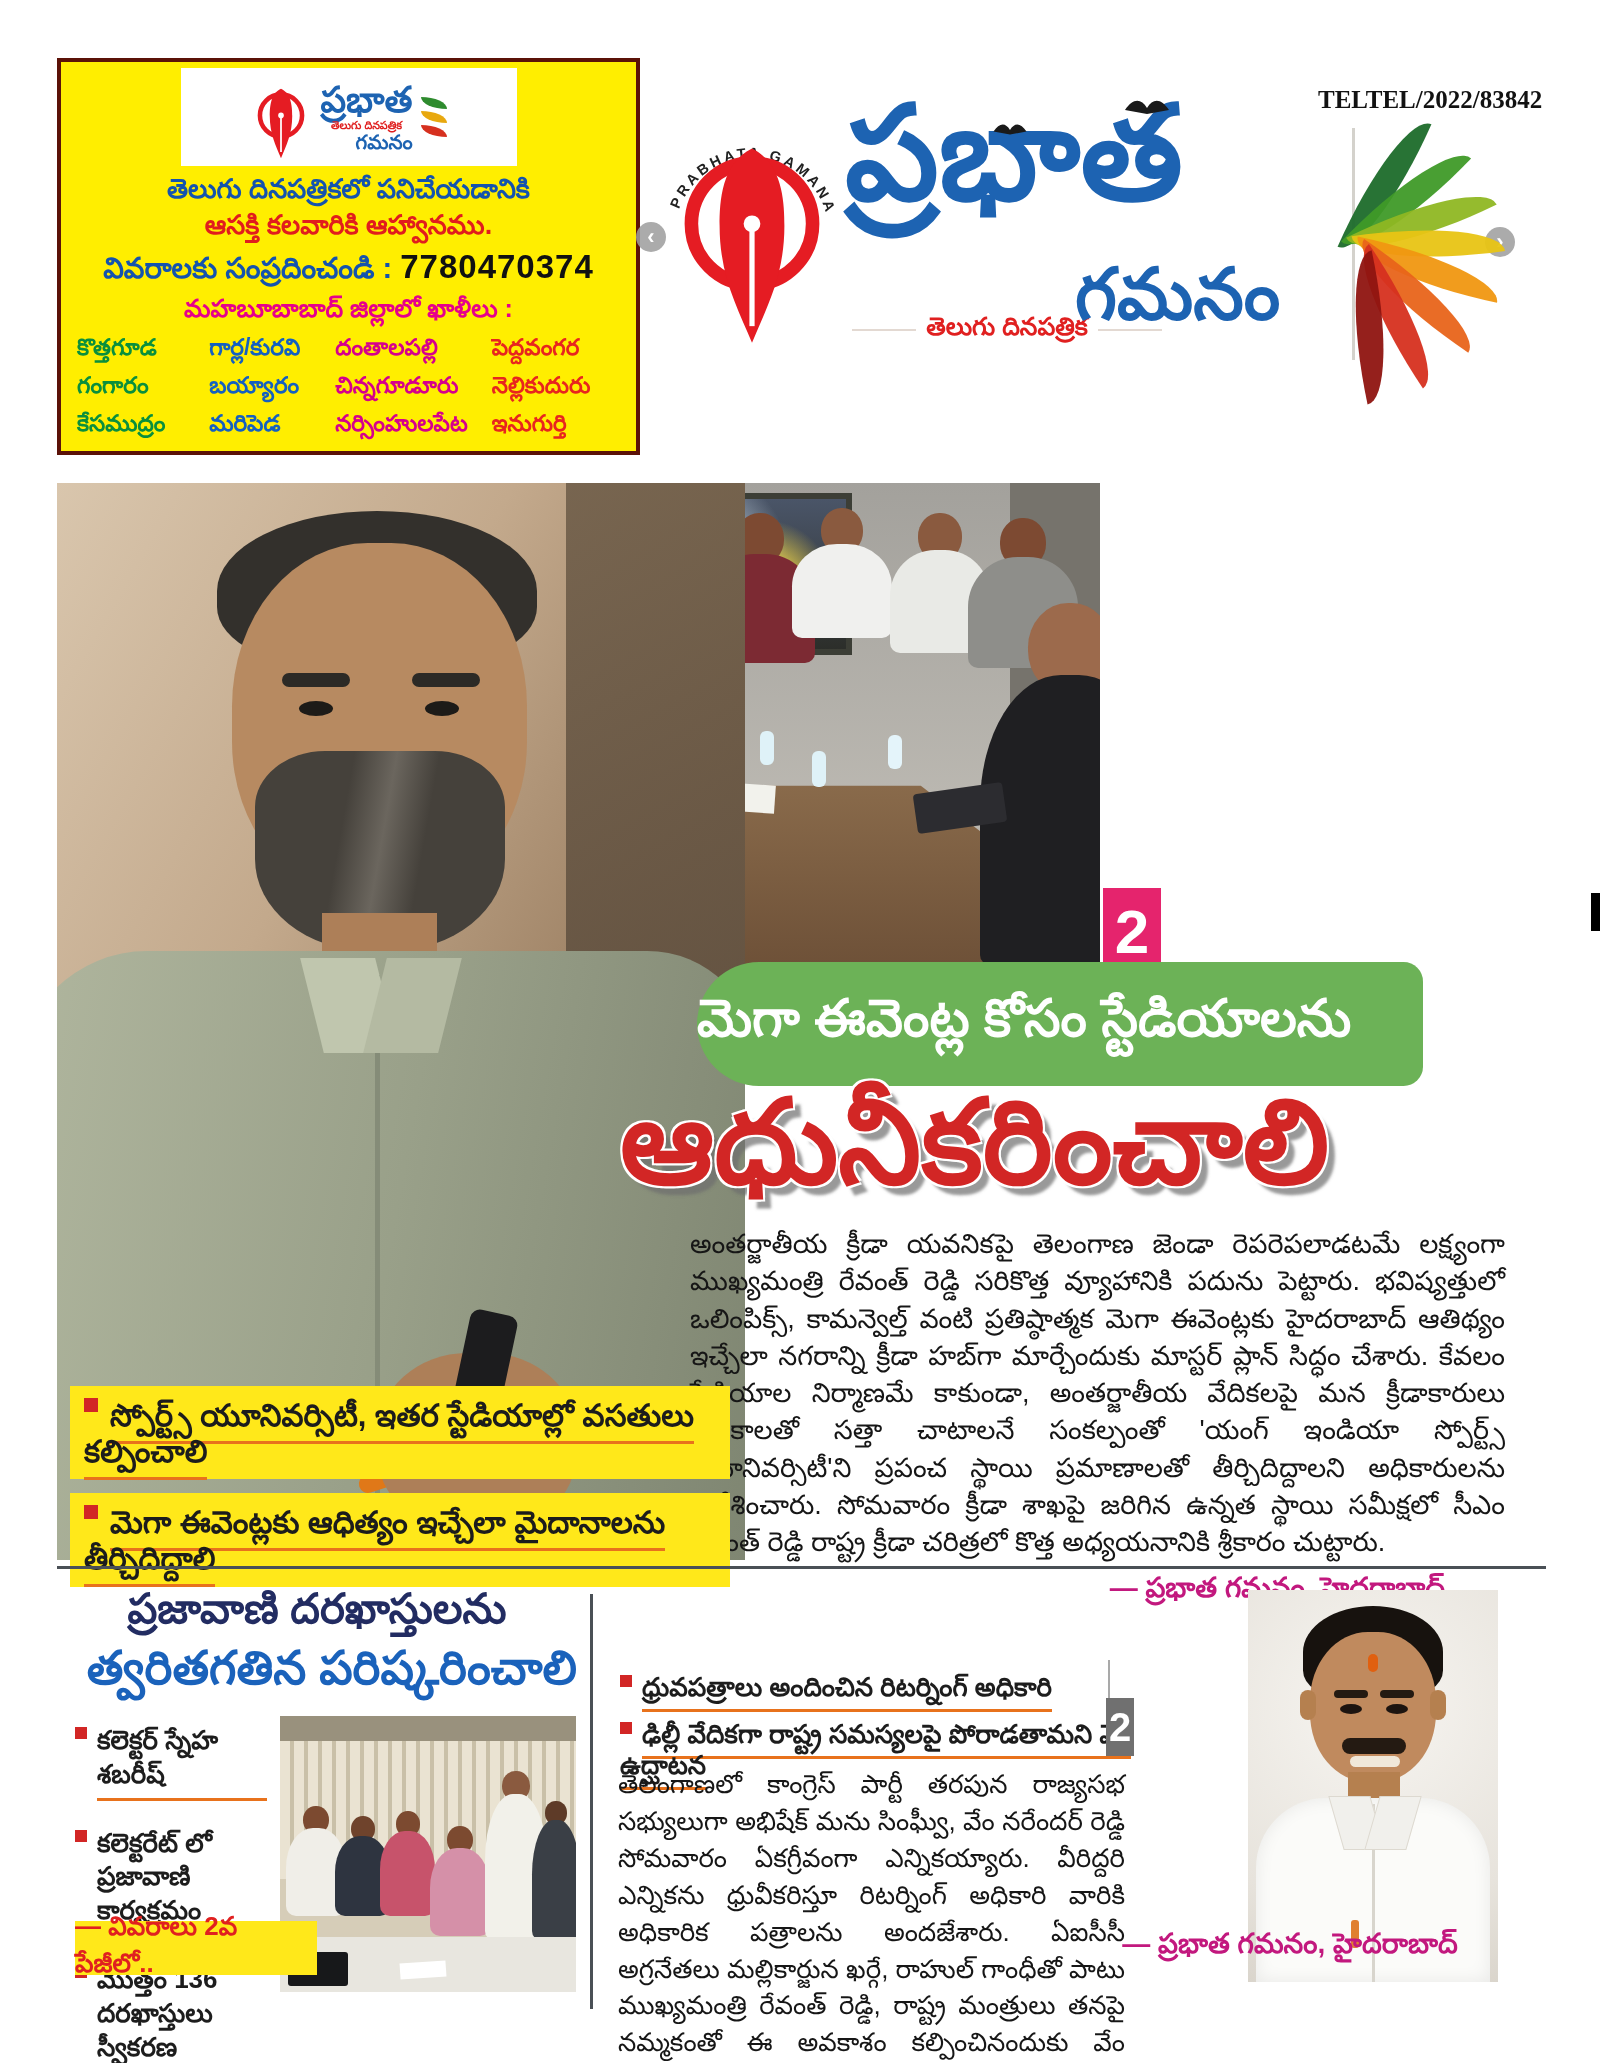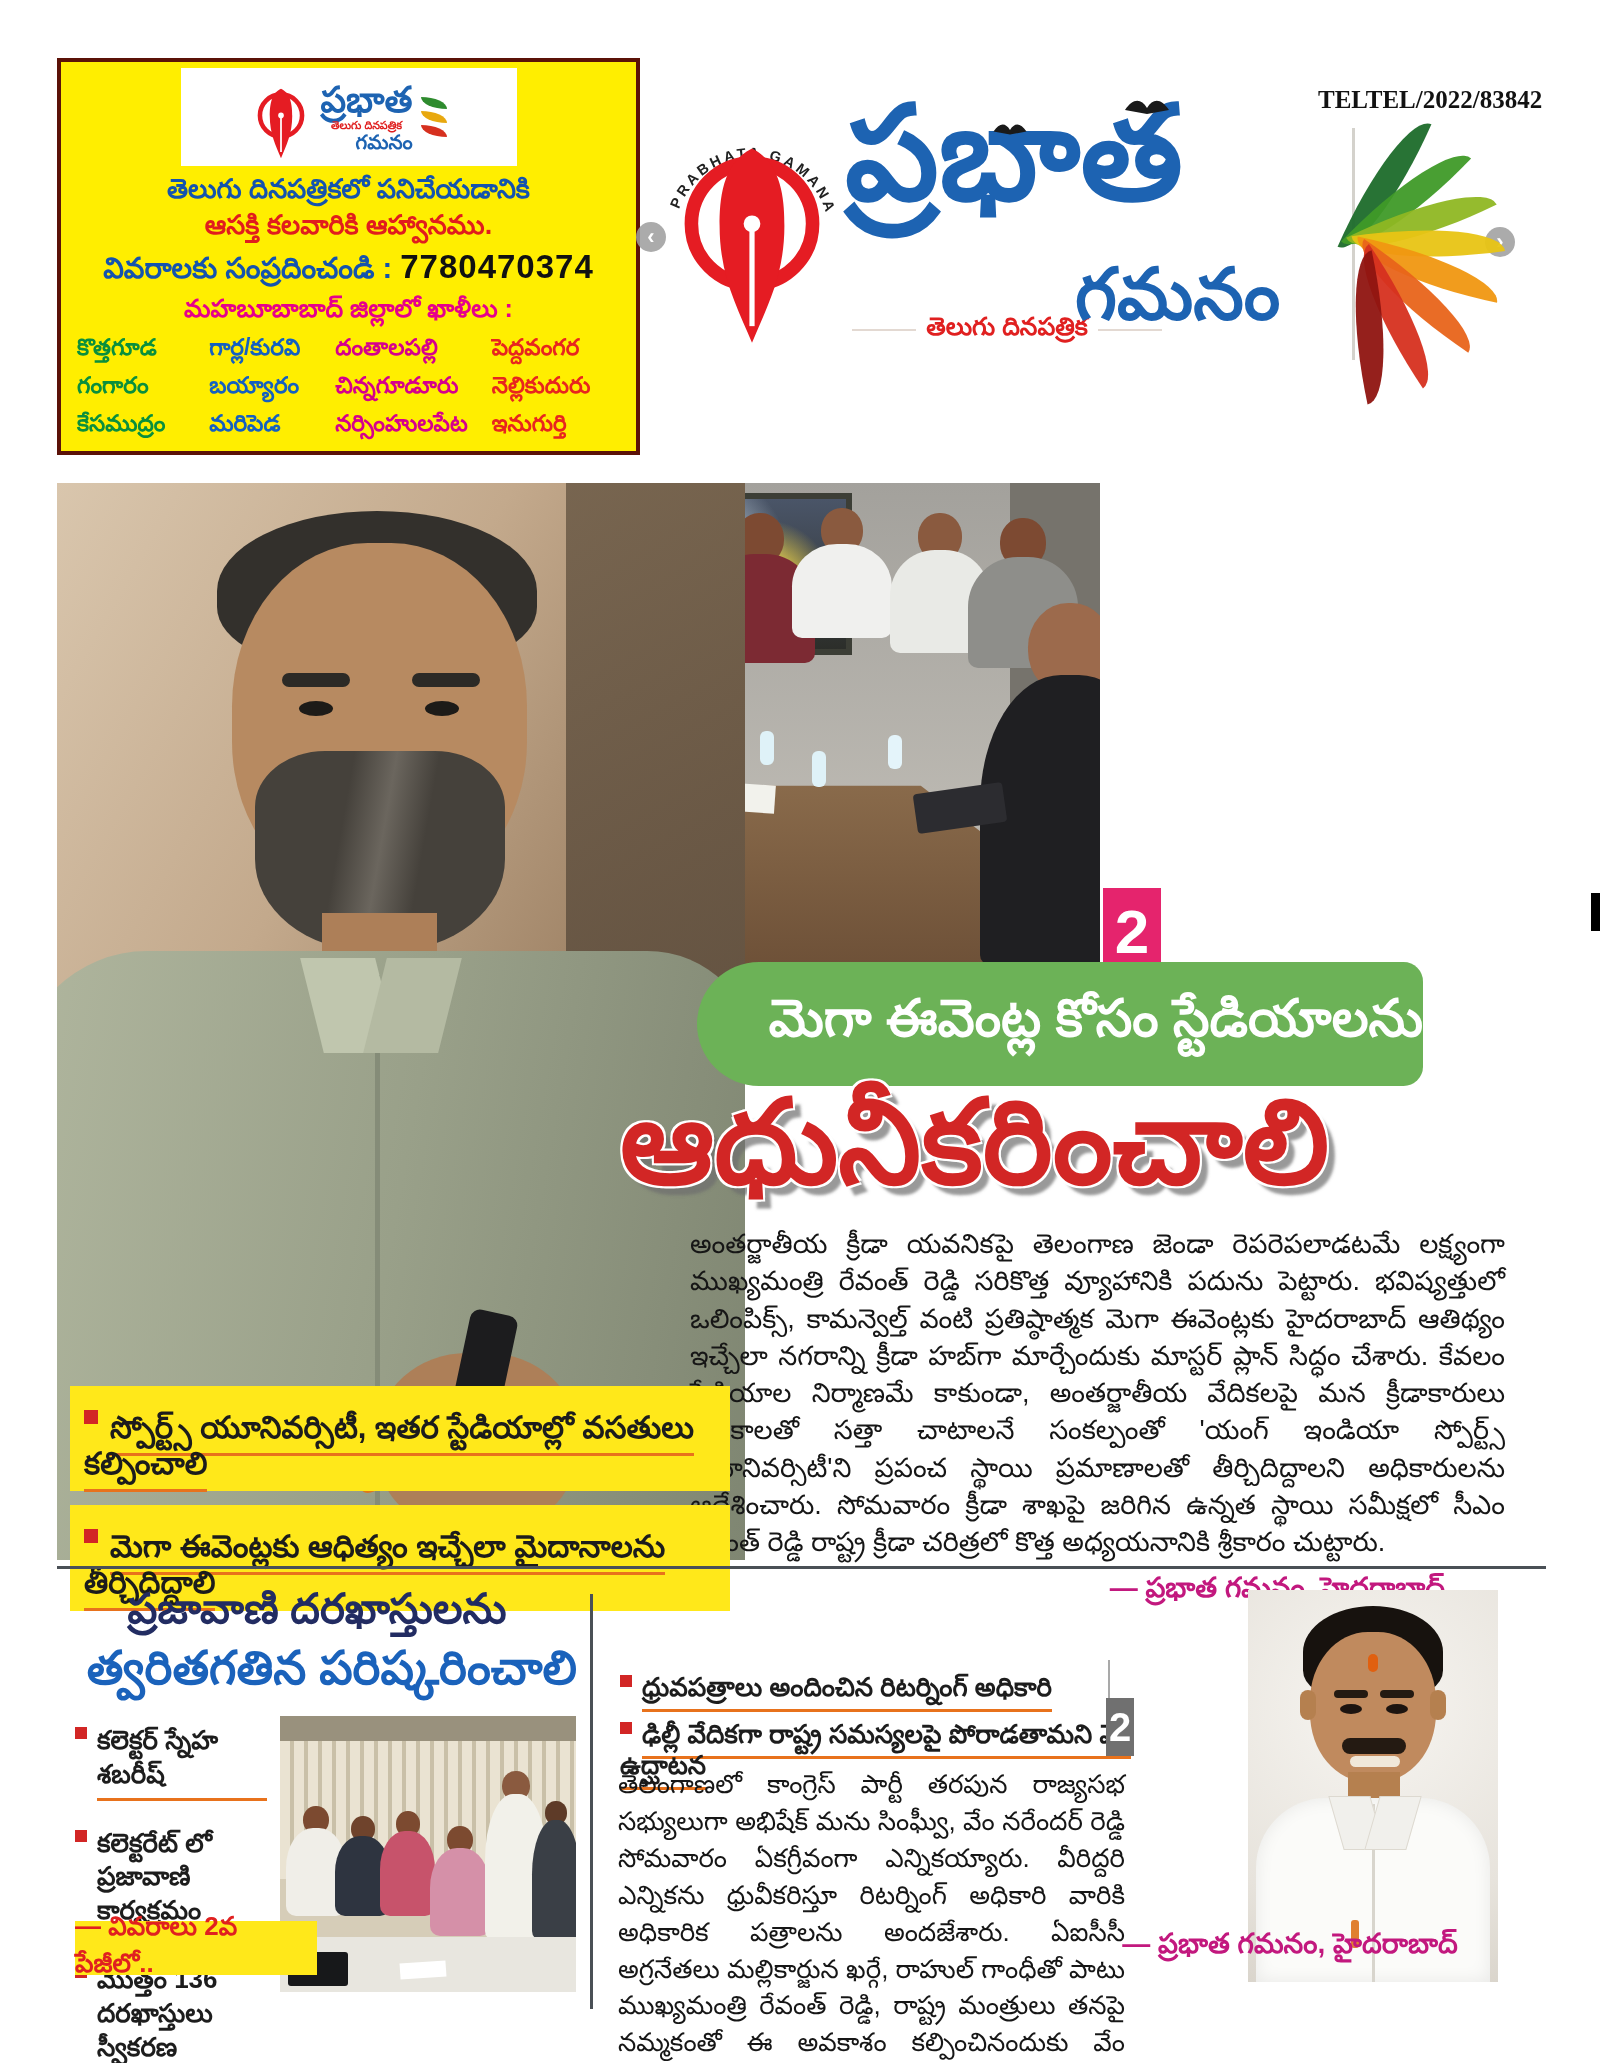--- a/index.html
+++ b/index.html
@@ -63,30 +63,30 @@
 
   .photo-meeting{left:460px;top:483px;width:640px;height:482px;background:linear-gradient(#a3a19c,#bcb9b2 70%,#8f8c85);}
   .photo-cm{left:57px;top:483px;width:688px;height:1077px;
             background:linear-gradient(120deg,#d9c6ad 0%,#c3a98c 35%,#9c8063 65%,#75604a 100%);}
   .badge-pink{position:absolute;left:1103px;top:888px;width:58px;height:86px;background:#e5246d;
               color:#fff;font-size:62px;font-weight:900;display:flex;align-items:center;justify-content:center;}
   .edge-tick{position:absolute;left:1591px;top:893px;width:9px;height:38px;background:#000;}
 
   
   .kicker{position:absolute;left:697px;top:962px;width:726px;height:124px;background:#6cb257;
-          border-radius:64px 20px 20px 64px;display:flex;align-items:center;justify-content:flex-end;
+          border-radius:64px 20px 20px 64px;display:flex;align-items:center;justify-content:flex-start;
           color:#fff;font-size:52px;font-weight:800;}
   .headline{position:absolute;left:620px;top:1078px;width:910px;text-align:left;white-space:nowrap;
             font-size:118px;font-weight:900;color:#d22625;line-height:1.1;
             text-shadow:-2px -2px 0 #fff,2px -2px 0 #fff,-2px 2px 0 #fff,2px 2px 0 #fff,8px 9px 3px rgba(110,110,110,.7);}
   .story-body{position:absolute;left:690px;top:1226px;width:815px;font-size:27px;line-height:1.38;
               color:#161616;text-align:justify;font-weight:500;}
   .story-byline{margin-top:8px;text-align:right;padding-right:60px;color:#c2187e;font-weight:800;font-size:28px;}
   .hl-list{position:absolute;left:70px;top:1386px;width:660px;}
-  .hl-row{display:table;background:#ffe81a;padding:24px 18px 10px 14px;margin-bottom:14px;}
+  .hl-row{display:table;background:#ffe81a;padding:12px 18px 10px 14px;margin-bottom:14px;}
   .sq{display:inline-block;width:14px;height:14px;background:#d22625;margin-right:12px;vertical-align:14px;}
   .hl-text{font-size:31px;font-weight:800;color:#1c1c1c;border-bottom:3px solid #e8721c;padding-bottom:8px;line-height:1.15;}
 
   
   .h-rule{position:absolute;left:57px;top:1566px;width:1489px;height:3px;background:#4a5056;}
   .col-rule{position:absolute;left:590px;top:1594px;width:3px;height:415px;background:#4a5056;}
 
   
   .ls-title1{position:absolute;left:57px;top:1588px;width:520px;text-align:center;
              color:#222c62;font-size:42px;font-weight:900;line-height:1;}

